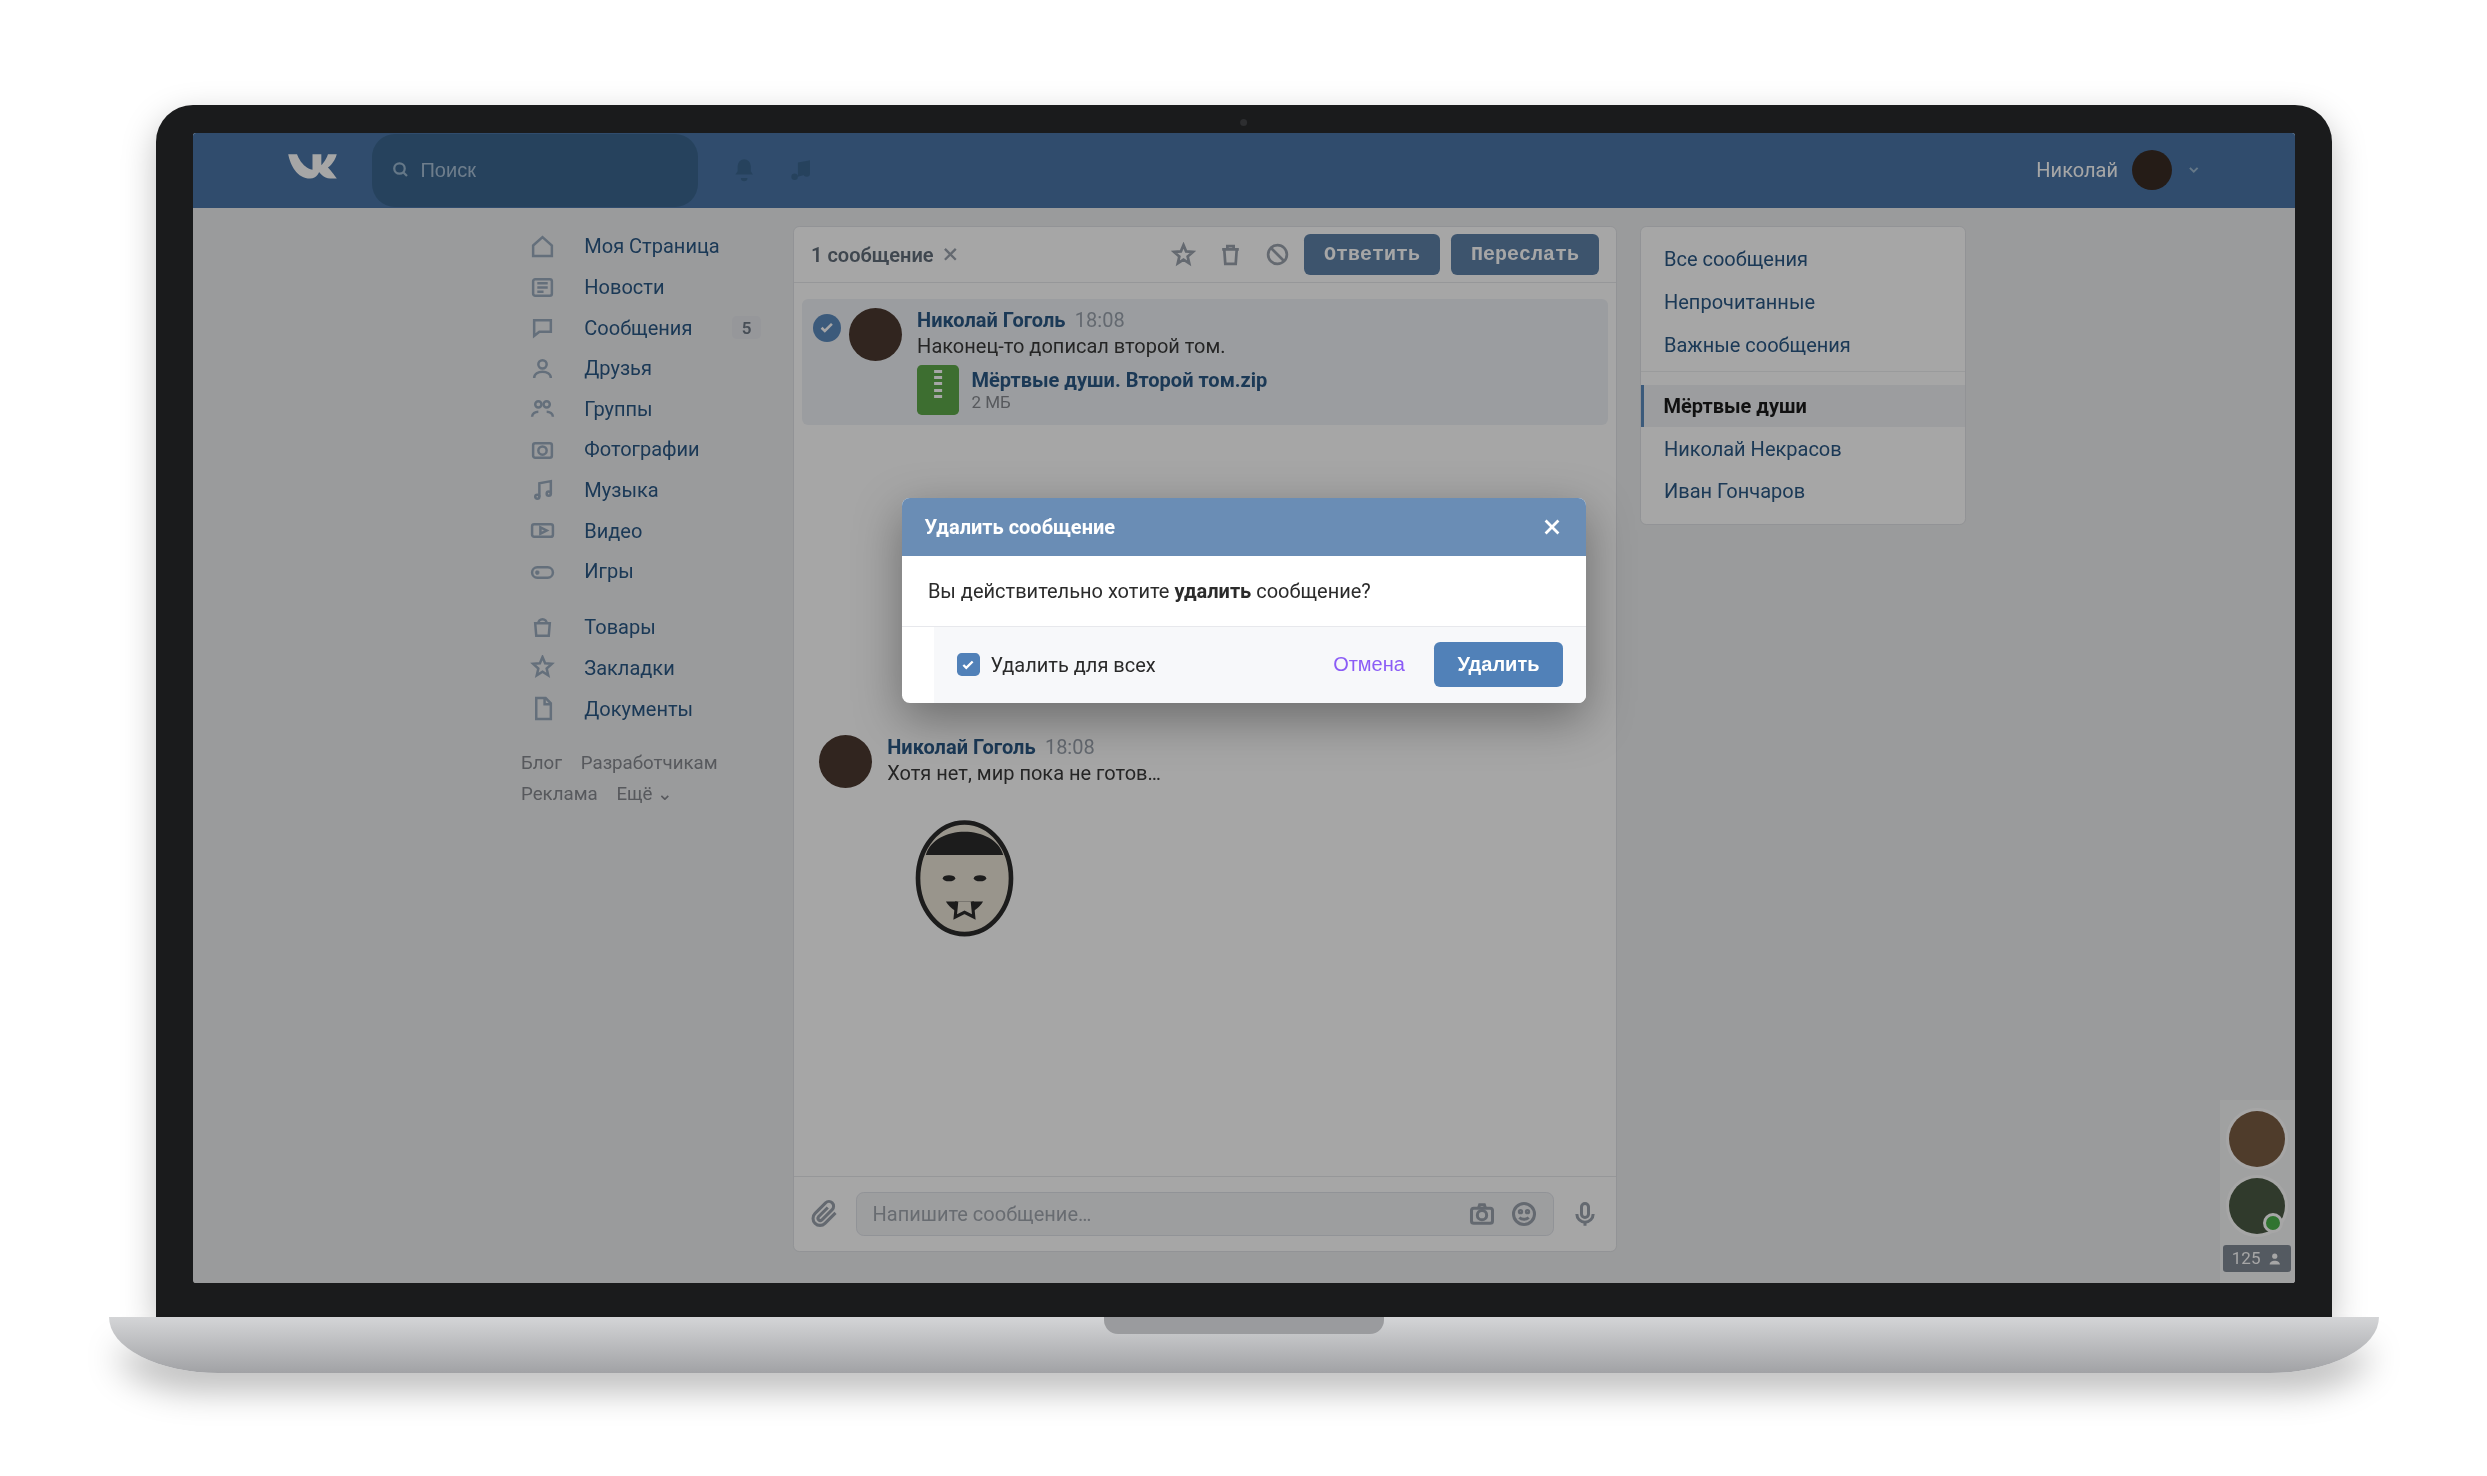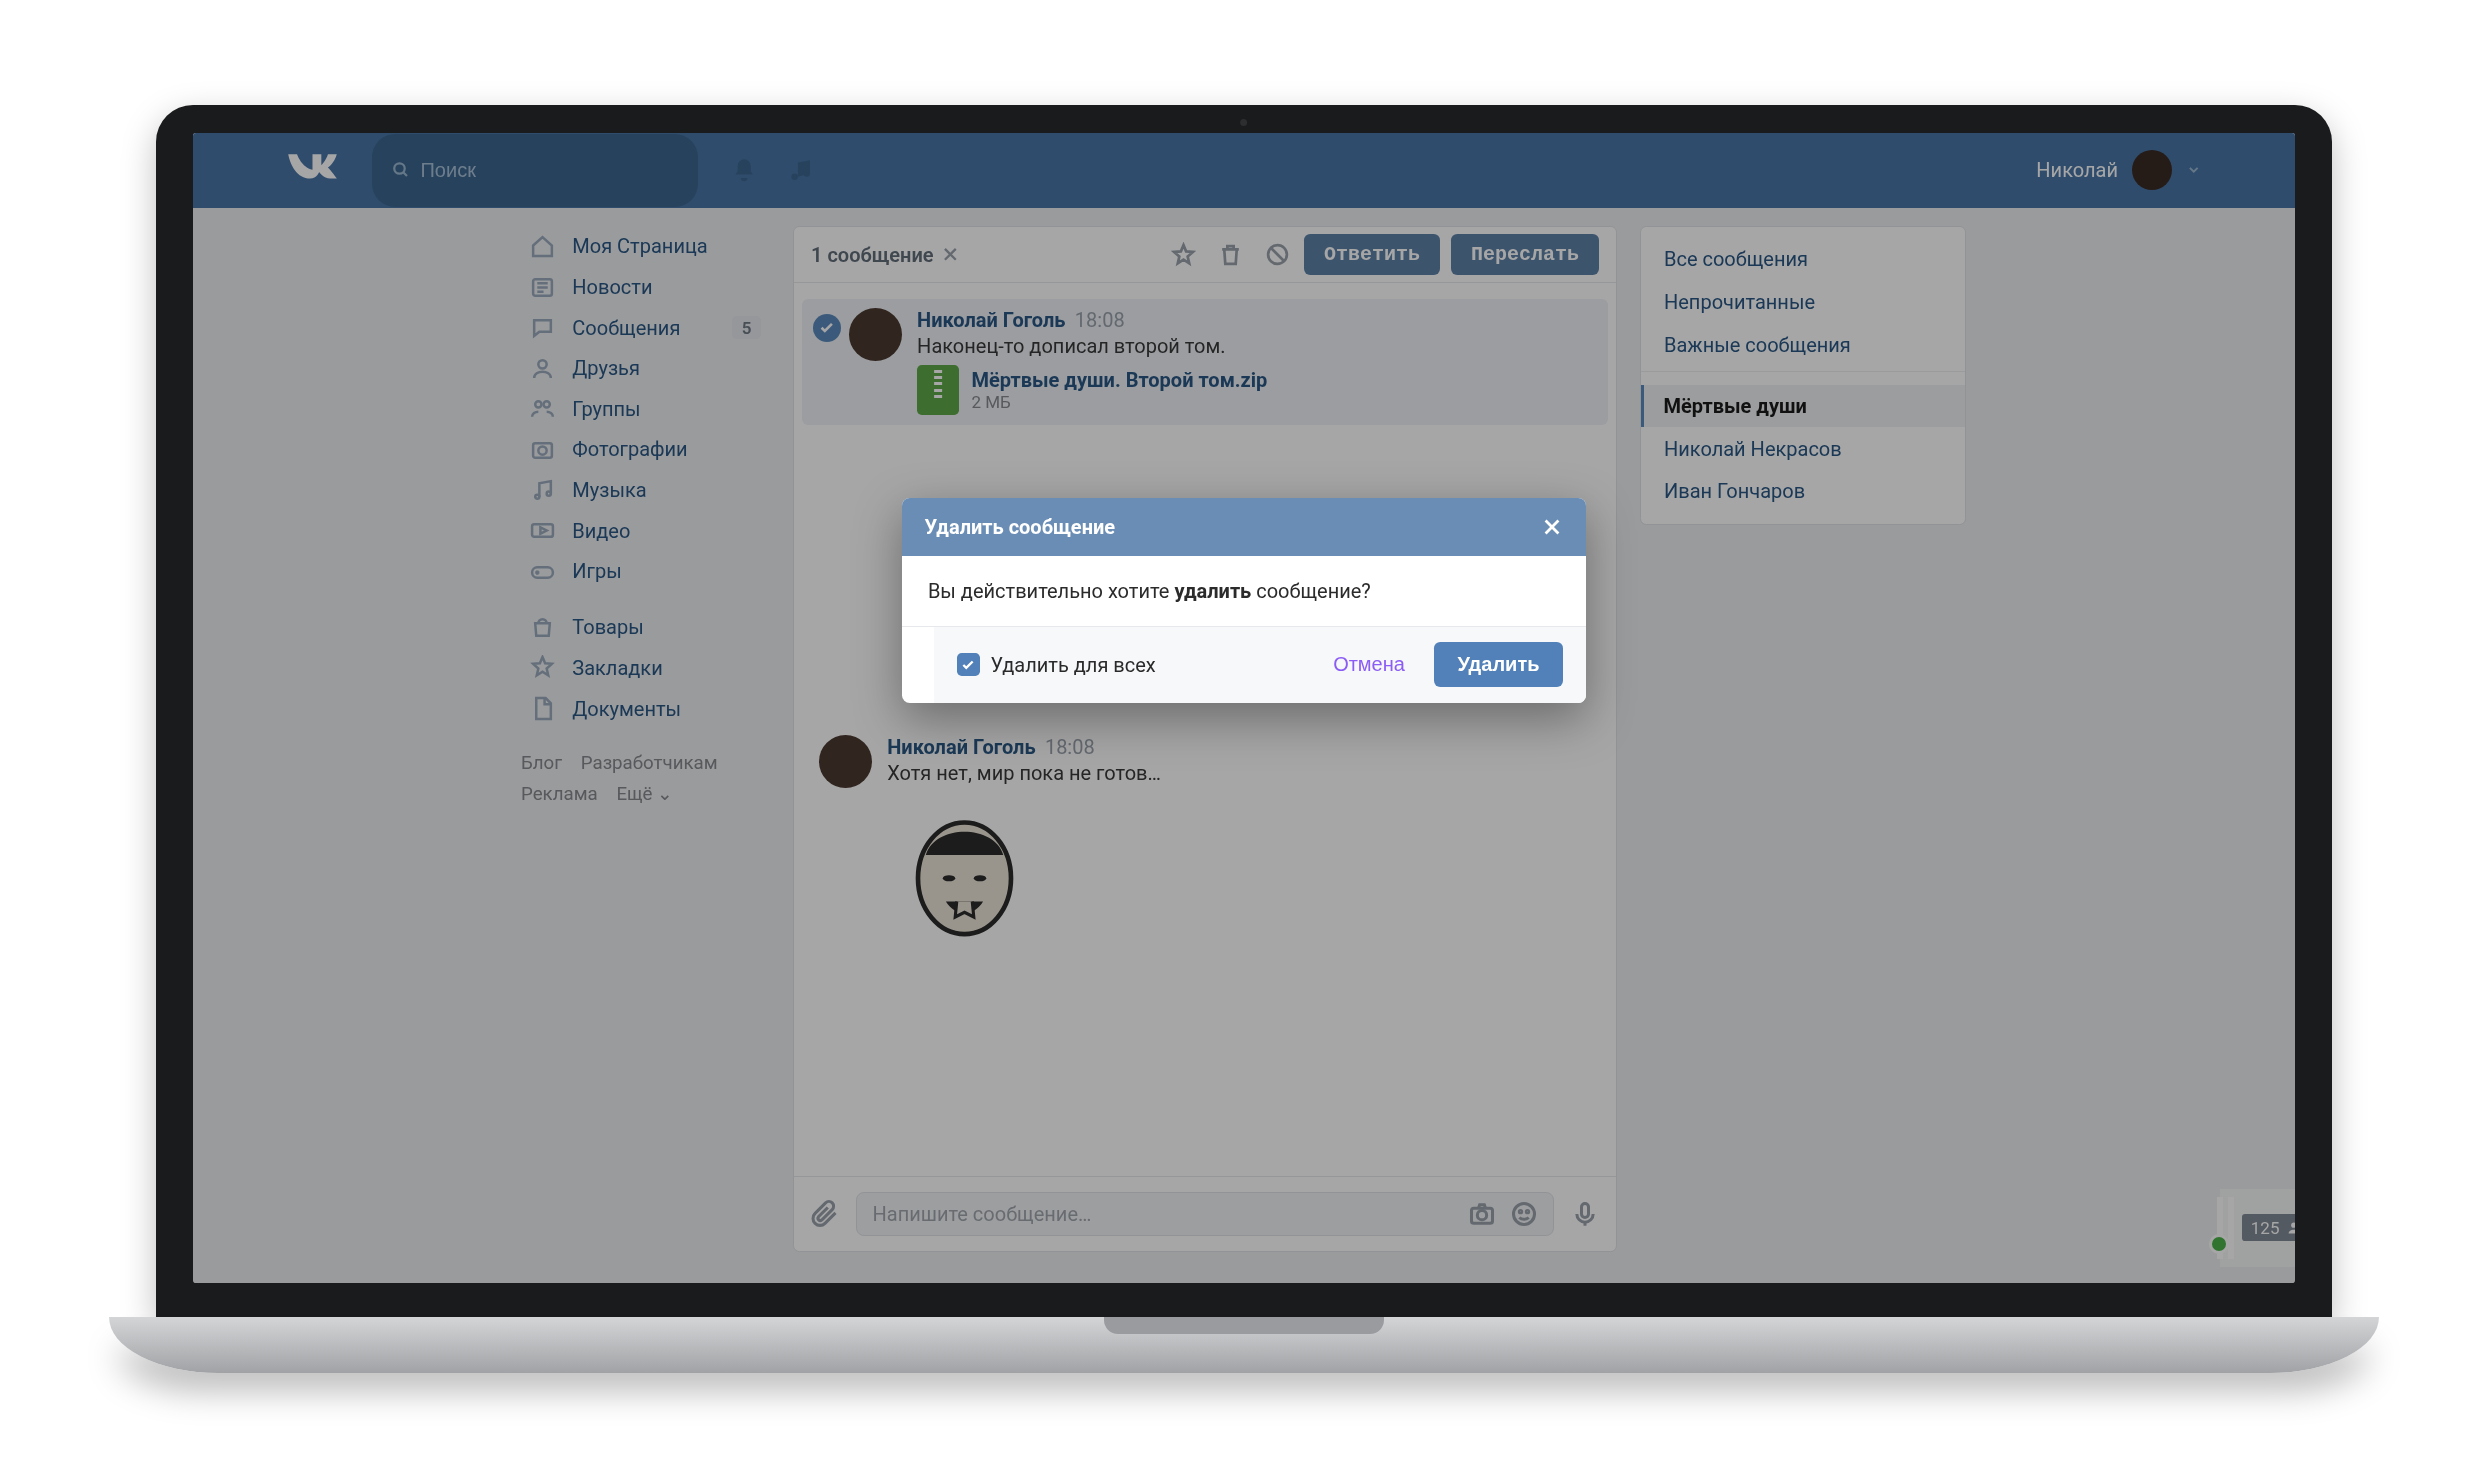--- a/index.html
+++ b/index.html
@@ -22,21 +22,21 @@
   .search input::placeholder { color:#a9c1d7; }
   .tb-icons { display:flex; gap:31px; align-items:center; }
   .tb-icons svg { width:26.4px; height:26.4px; fill:#3b6690; }
   .tb-right { display:flex; align-items:center; gap:14px; color:#fff; }
   .avatar-sm { width:40px; height:40px; border-radius:50%; background:#3a2b24; }
   .chev { width:15.5px; height:15.5px; stroke:#9cb8d1; fill:none; stroke-width:3; }
 
   .content { flex:1; display:flex; justify-content:center; padding-top:18.7px; gap:23px; position:relative; }
   .col { }
   .sidebar { width:249px; }
-  .nav-item { display:flex; align-items:center; gap:17px; padding:7.8px 9.3px; color:#2a5885; cursor:pointer; border-radius:4.7px;text-align:right; }
+  .nav-item { display:flex; align-items:center; gap:29px; padding:7.8px 9.3px; color:#2a5885; cursor:pointer; border-radius:4.7px;text-align:right; }
   .nav-item .ico { width:25px; height:25px; fill:none; stroke:#9aabbd; stroke-width:2.4; }
   .nav-item .badge { margin-left:auto; background:#e6e8ed; color:#6d7885; font-size:17px; padding:1.6px 9.3px; border-radius:4.7px; font-weight:600; }
   .nav-gap { height:15.5px; }
   .footer-links { margin-top:23px; display:flex; flex-wrap:wrap; gap:9.3px 18.7px; color:#86898f; font-size:18.7px; }
   .footer-links span { cursor:pointer; }
 
   .main { width:824px; background:#fff; border:0.8px solid #e0e2e6; border-radius:6.2px; display:flex; flex-direction:column; height:1026px; overflow:hidden; }
   .main-head { height:56px; border-bottom:0.8px solid #e7e8ec; display:flex; align-items:center; padding:0 17px; gap:14px; }
   .sel-count { display:flex; align-items:center; gap:7.8px; color:#626d7a; font-weight:600; }
   .sel-count .x { width:18.7px; height:18.7px; stroke:#9aa2ad; stroke-width:3; fill:none; cursor:pointer;}
@@ -65,21 +65,21 @@
   .compose svg { width:28px; height:28px; fill:none; stroke:#9aa2ad; stroke-width:2.6; }
   .compose .inp { flex:1; background:#f2f3f5; border:0.8px solid #dfe2e8; border-radius:7.8px; height:44px; display:flex; align-items:center; padding:0 15.5px; gap:15.5px; color:#a0a6ae; }
   .inp-icons { display:flex; gap:14px; }
 
   .right { width:326px; background:#fff; border:0.8px solid #e0e2e6; border-radius:6.2px; padding:11px 0; align-self:flex-start; max-height:1026px;}
   .filter { padding:9.3px 23px; color:#2a5885; cursor:pointer; }
   .fgap { height:11px; border-top:0.8px solid #edeef0; margin:4.7px 0 3.1px;}
   .filter.active { border-left:3.9px solid #5b8abe; background:#f0f2f5; font-weight:700; color:#1b1b1b; padding-left:19.4px; }
 
   
-  .floaters { position:absolute; right:0; bottom:16px; width:75px; display:flex; flex-direction:row; align-items:center; gap:11px; padding:11px 0; background:rgba(255,255,255,.5);}
+  .floaters { position:absolute; right:0; bottom:0; width:75px; display:flex; flex-direction:column; align-items:center; gap:11px; padding:11px 0; background:rgba(255,255,255,.5);}
   .floaters .fa { width:56px; height:56px; border-radius:50%; background:#7a5c42; box-shadow:0 0 0 3.1px #fff; position:relative;}
   .floaters .fa.on::after{content:"";position:absolute;right:1.6px;bottom:1.6px;width:14px;height:14px;background:#4bb34b;border:3.1px solid #fff;border-radius:50%;}
   .floaters .count { background:#818a95; color:#fff; font-size:17px; padding:3.1px 9.3px; border-radius:3.1px; display:flex; gap:6.2px; align-items:center;}
   .floaters .count svg{width:15.5px;height:15.5px;fill:#fff;}
 
   
   .overlay { position:absolute; inset:0; background:rgba(0,0,0,.35); }
   .modal { position:absolute; top:365px; left:50%; transform:translateX(-50%); width:684px; background:#fff; border-radius:7.8px; overflow:hidden; box-shadow:0 15.5px 47px rgba(0,0,0,.35); z-index:2;}
   .modal-head { background:#6a8db5; color:#fff; font-weight:700; padding:17px 23px; display:flex; align-items:center; justify-content:space-between; }
   .modal-head svg { width:22px; height:22px; stroke:#fff; stroke-width:3; fill:none; cursor:pointer;}

